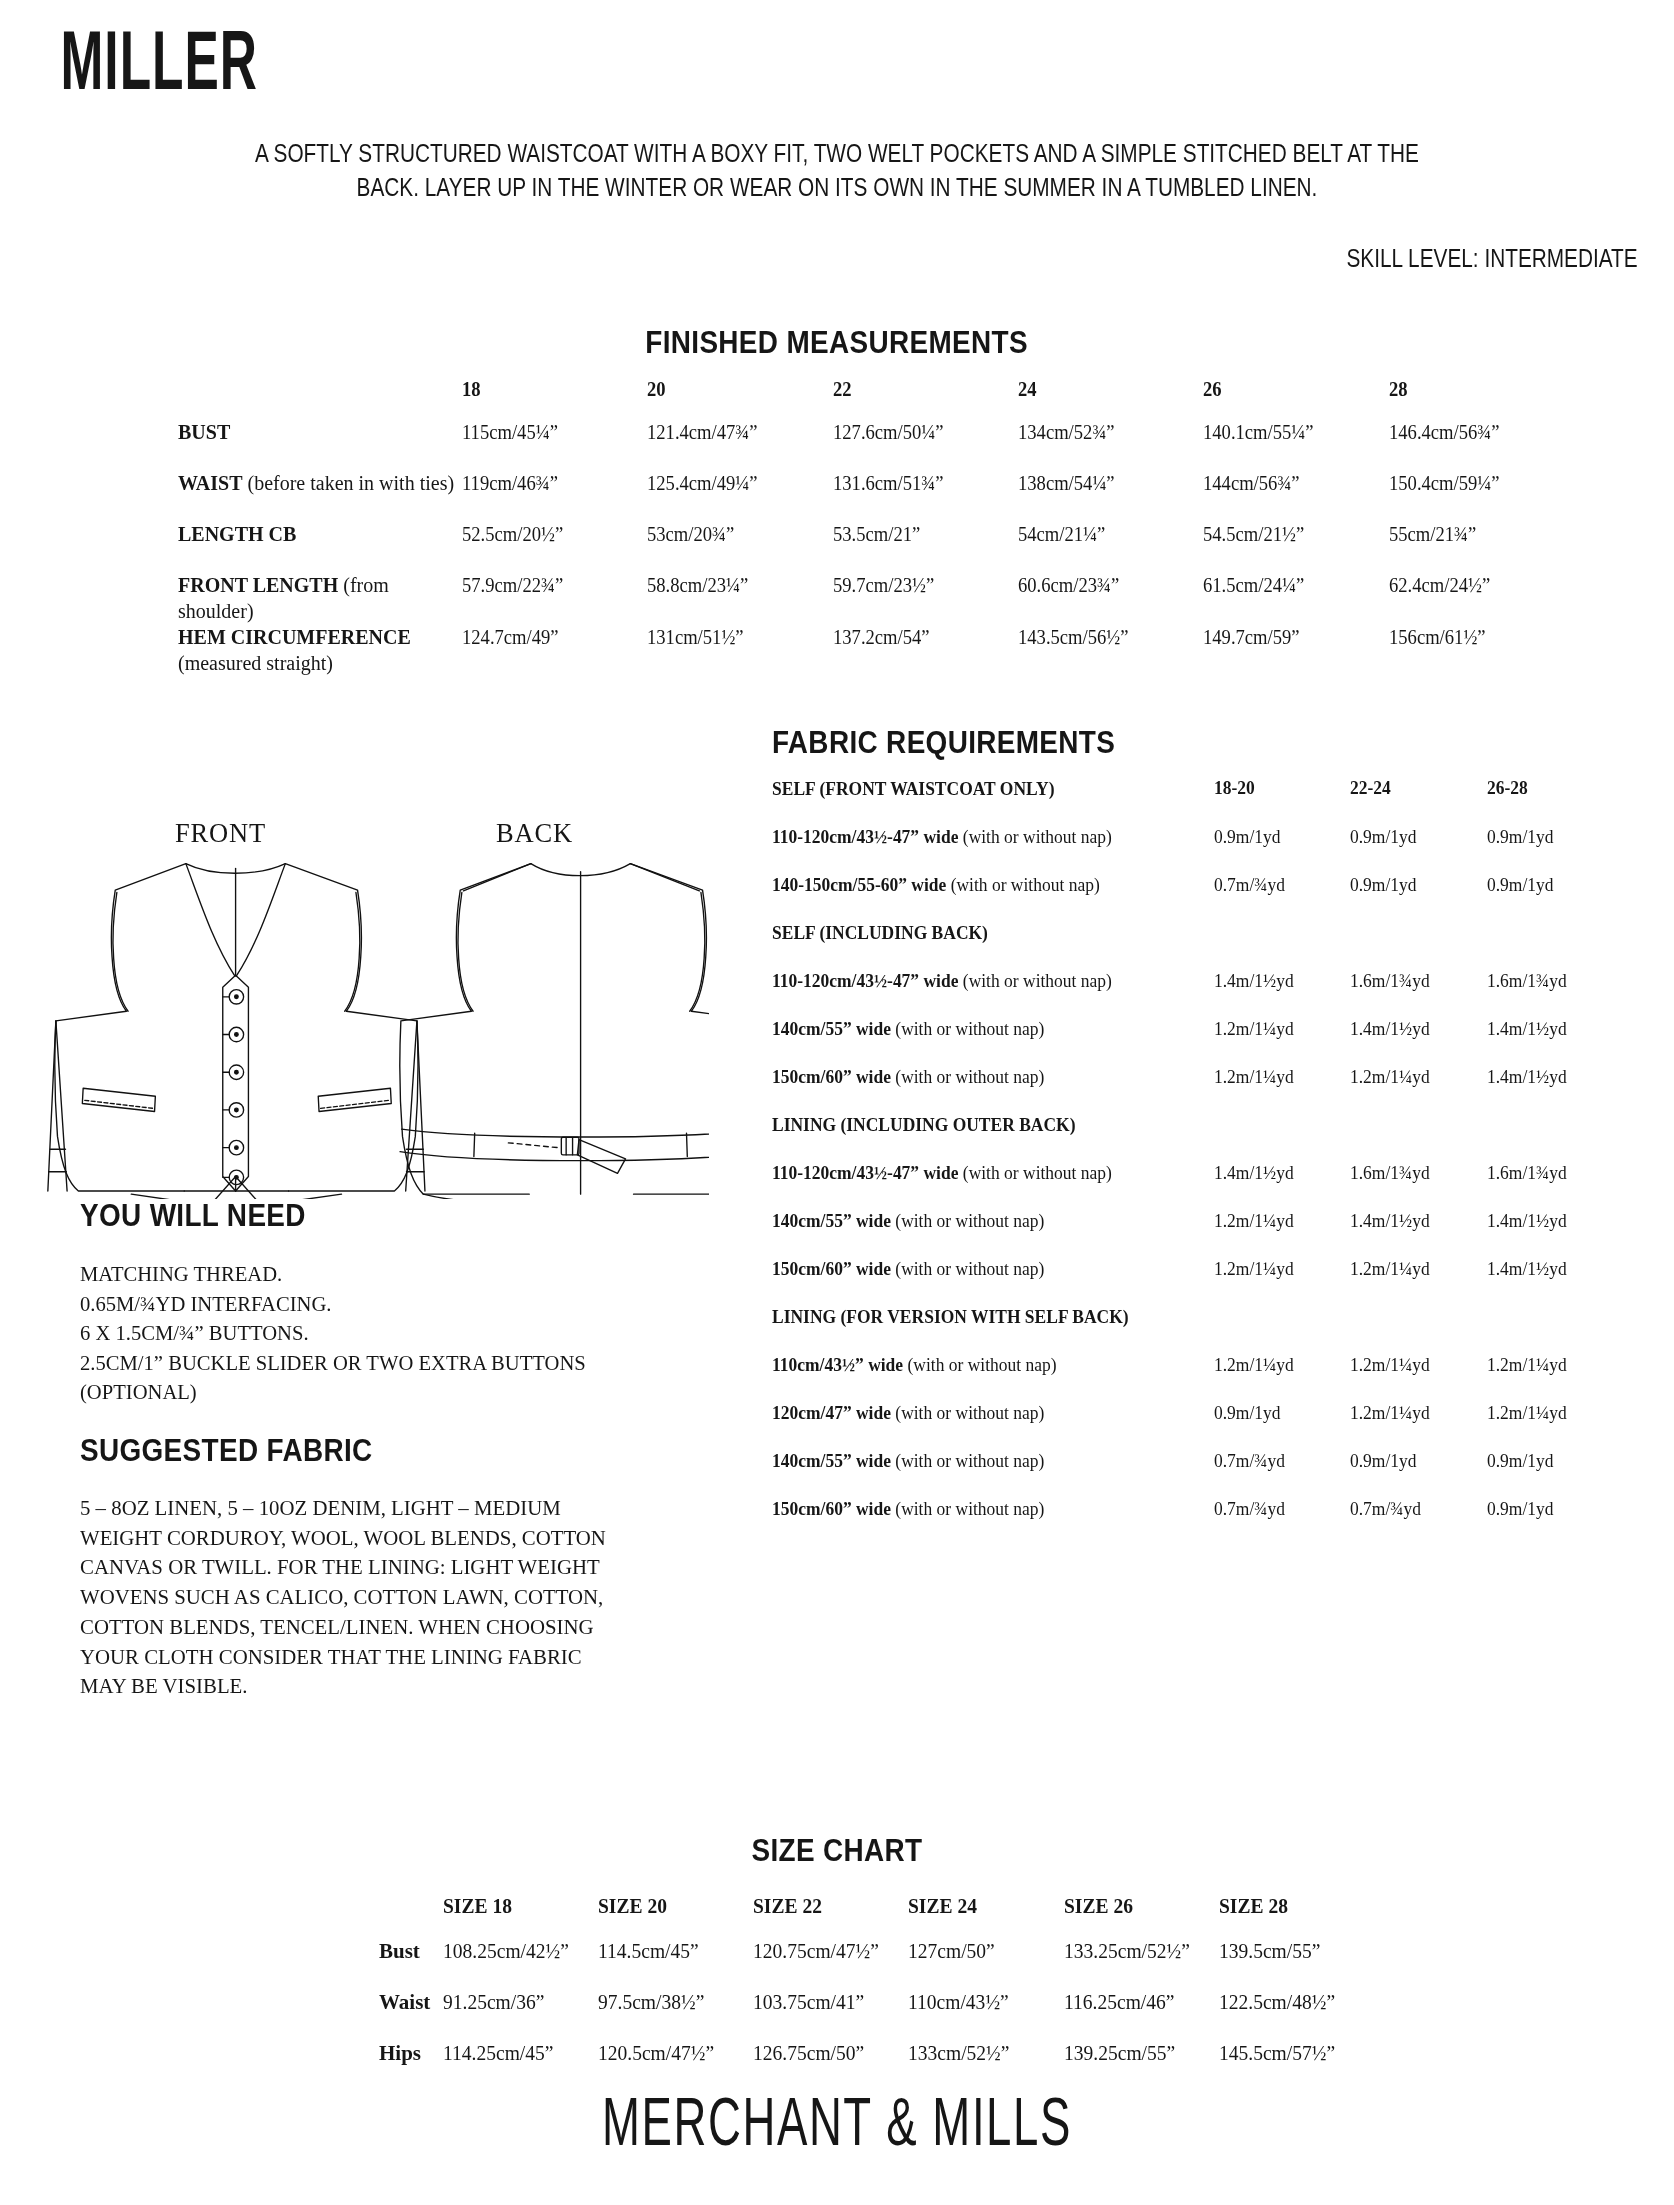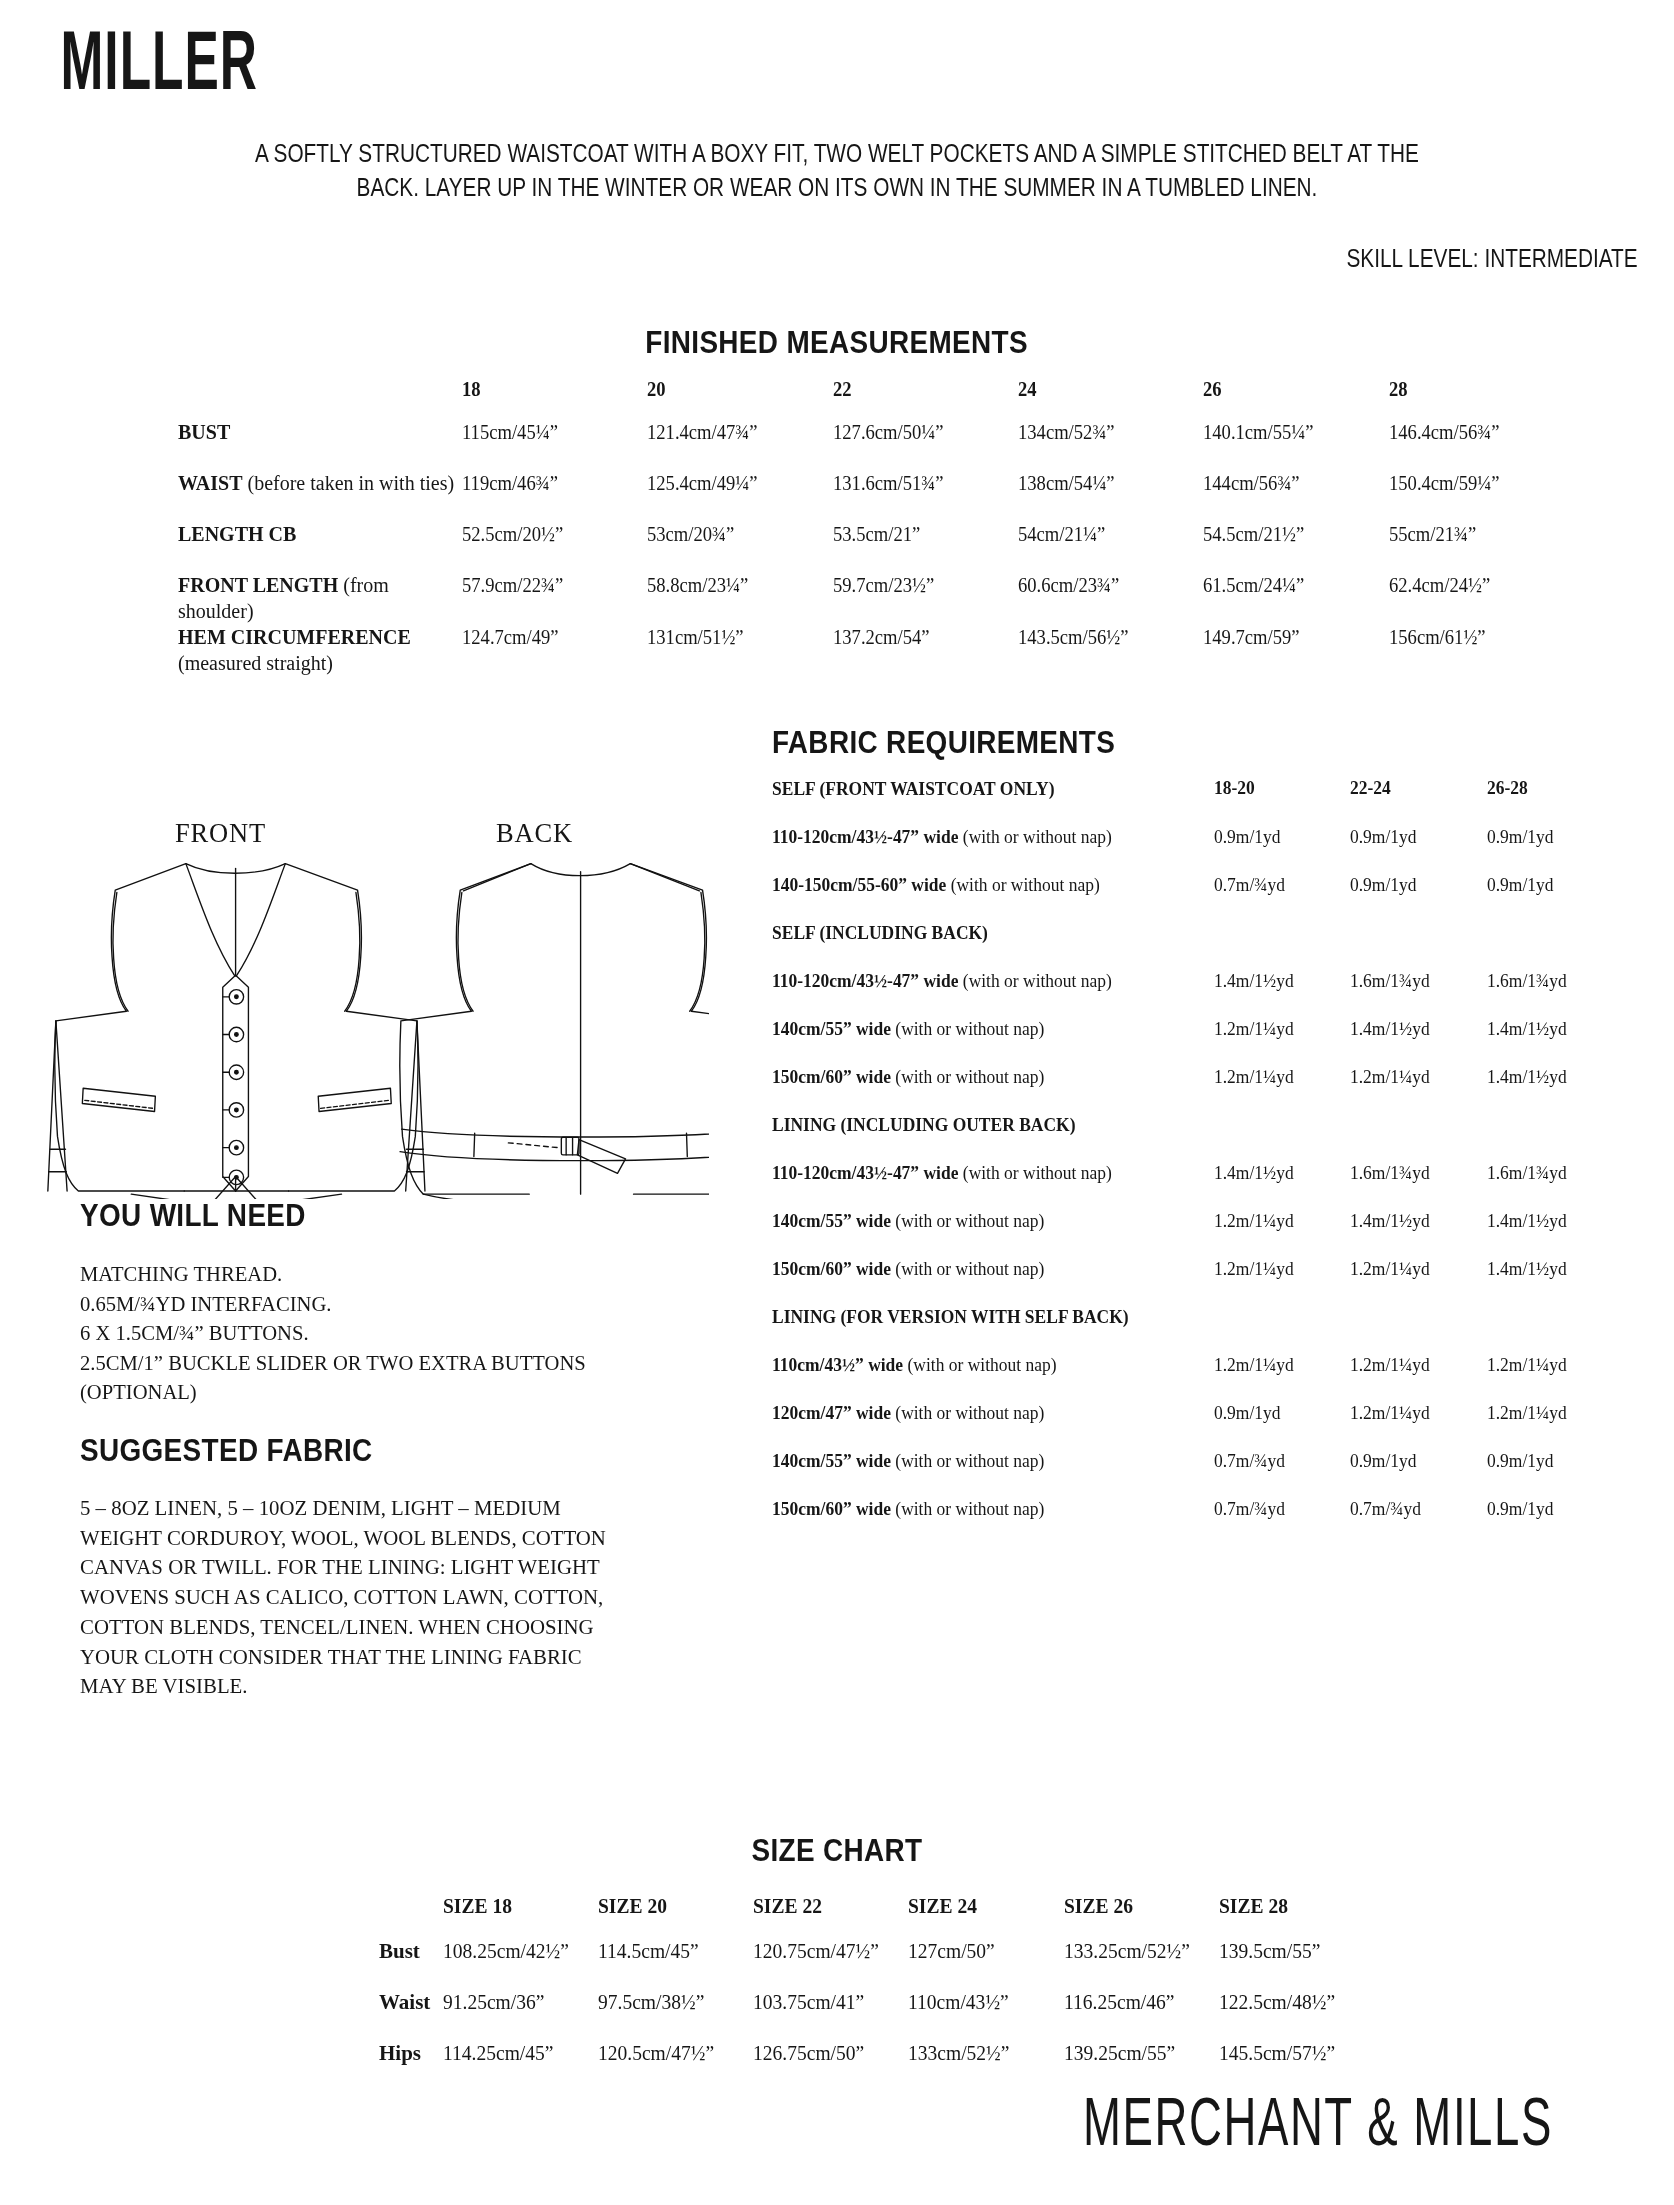--- a/index.html
+++ b/index.html
@@ -114,21 +114,21 @@
   }
   .sc td{
     font-family:"Liberation Serif", serif;font-size:21px;
     text-align:left;height:51px;vertical-align:top;padding:0 3.2px 0 0;
   }
   .sc td.rowlabel{font-weight:bold;}
   .sc .sq{display:inline-block;transform:scaleX(0.93);transform-origin:left center;white-space:nowrap;}
 
   
   .footer{
-    position:absolute;top:2082px;left:0;width:1674px;text-align:right;
+    position:absolute;top:2082px;left:0;width:1674px;text-align:center;
     font-family:"Liberation Sans", sans-serif;font-size:69px;letter-spacing:2.4px;
   }
   .footer span{display:inline-block;transform:scaleX(0.66);transform-origin:center;}
 </style>
 </head>
 <body>
 
 <div class="page">
 
   <div class="title"><span>MILLER</span></div>

